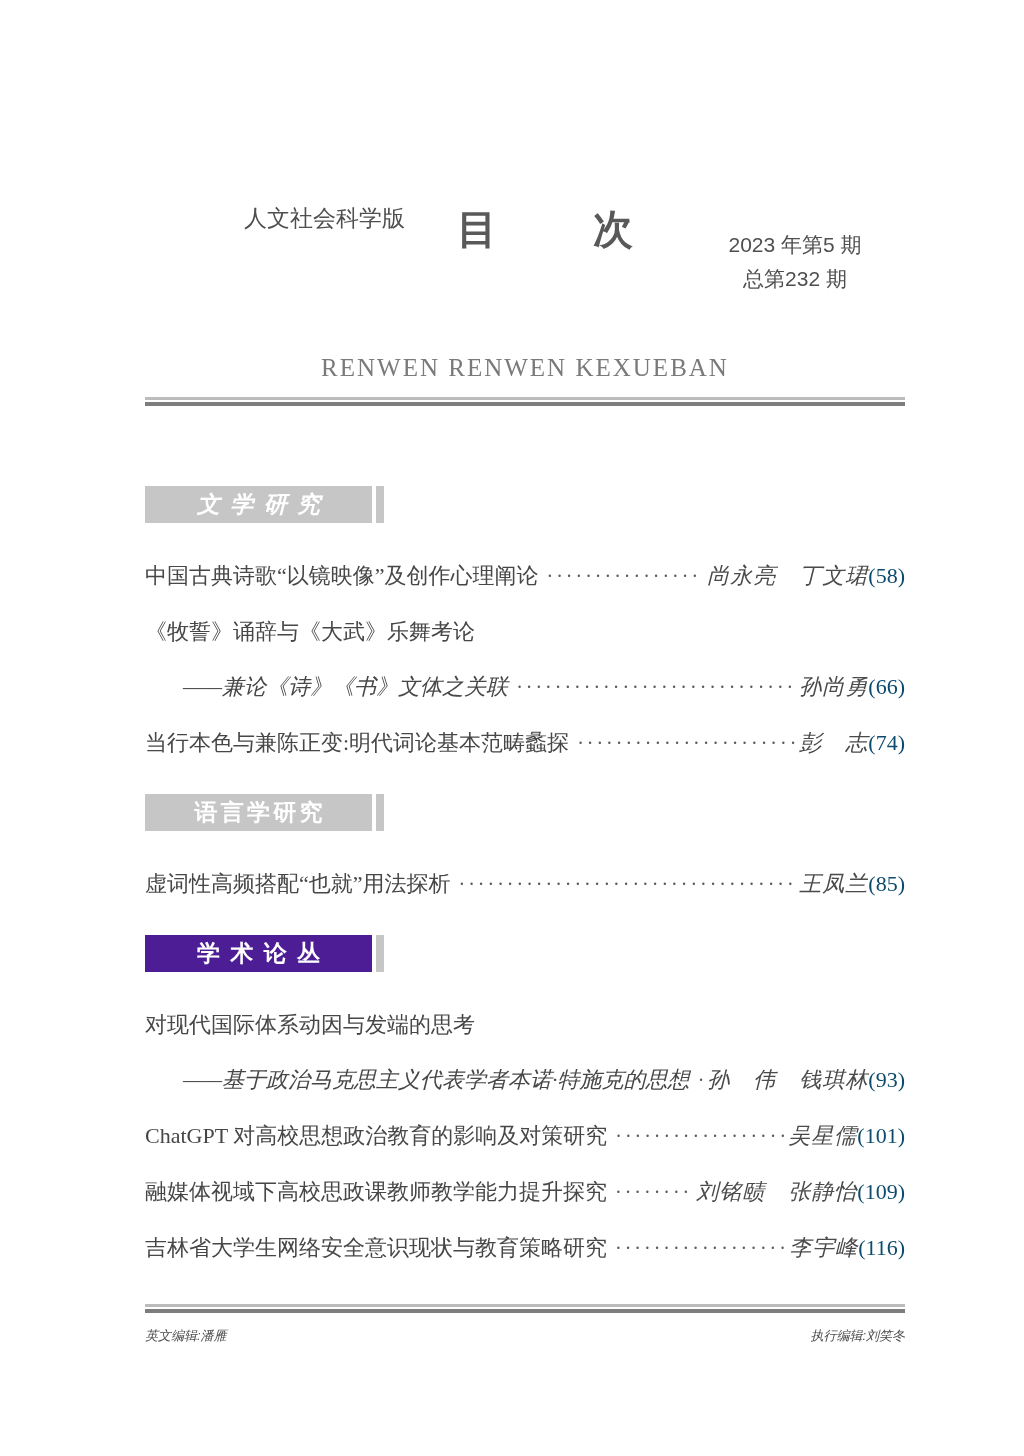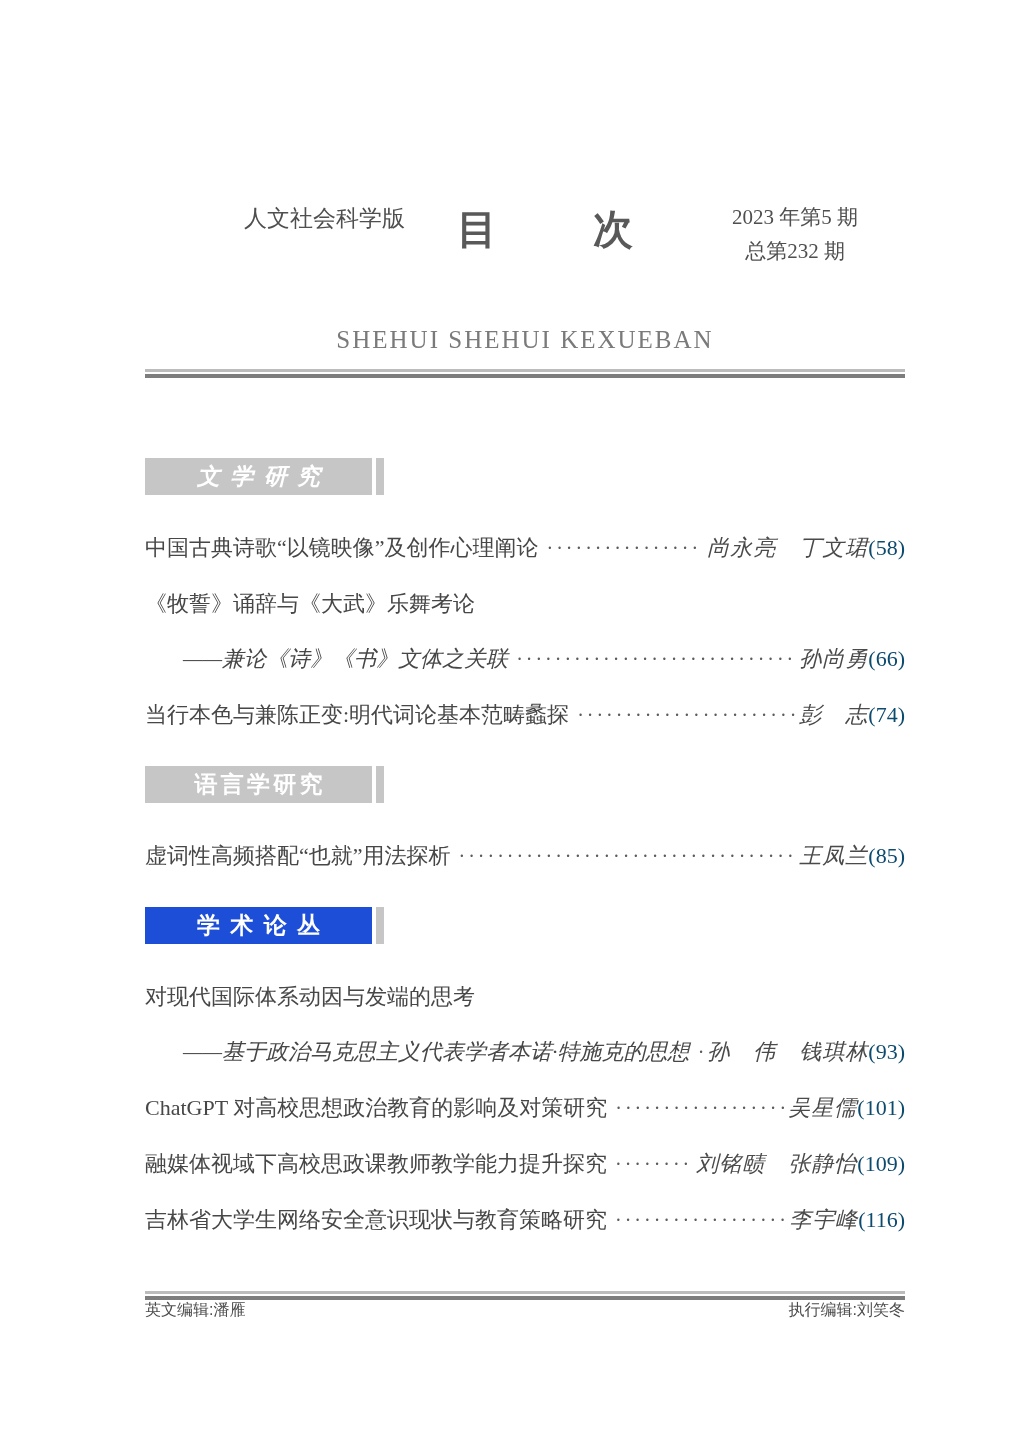--- a/index.html
+++ b/index.html
@@ -35,24 +35,25 @@
     gap: 96px;
     font-family: "Liberation Sans", "DejaVu Sans", sans-serif;
     font-size: 40px;
     font-weight: bold;
     color: #595959;
     margin-top: 2px;
   }
   .issue {
     width: 220px;
     text-align: center;
-    font-family: Liberation Serif, serif;
+    font-family: Liberation Sans, sans-serif;
     font-size: 21px;
     line-height: 34px;
     color: #4f4f4f;
+    margin-top: 28px;
   }
 
   .pinyin {
     margin-top: 58px;
     text-align: center;
     font-size: 25px;
     letter-spacing: 2px;
     color: #7a7a7a;
   }
 
@@ -99,24 +100,25 @@
     align-self: center;
   }
   .authors { white-space: nowrap; font-style: italic; color: #4a4a4a; letter-spacing: 1px; }
   .pageno { white-space: nowrap; color: #0c4a6e; }
 
   
   .footer { margin-top: auto; }
   .footer-row {
     display: flex;
     justify-content: space-between;
-    margin-top: 0;
-    font-family: "Liberation Sans", "DejaVu Sans", sans-serif;
-    font-size: 16px;
+    margin-top: 14px;
+    font-family: "Liberation Sans", "DejaVu Sans", sans-serif;
+    font-size: 13px;
     color: #4c4c4c;
+    font-style: italic;
   }
 </style>
 </head>
 <body>
 
 <div class="page">
 
   <div class="masthead">
     <div class="edition">
       <div>人文社会科学版</div>
@@ -124,21 +126,21 @@
     <div class="journal-title">
         <span>目</span>
         <span>次</span>
       </div>
     <div class="issue">
       <div>2023 年第5 期</div>
       <div>总第232 期</div>
     </div>
   </div>
 
-  <div class="pinyin">SHEHUI SHEHUI KEXUEBAN</div>
+  <div class="pinyin">RENWEN RENWEN KEXUEBAN</div>
 
   <div class="rule">
     <div class="thin"></div>
     <div class="thick"></div>
   </div>
 
   <div class="toc">
       <div class="section">
         <div class="section-bar">
           <div class="bar-main" style="background: rgb(198, 198, 198); font-style: italic;">文学研究</div>
@@ -181,21 +183,21 @@
           <div class="toc-line">
             <span class="title-text">虚词性高频搭配“也就”用法探析</span>
             <span class="leader">································································································································································</span>
             <span class="authors">王凤兰</span>
             <span class="pageno">(85)</span>
           </div>
         </div>
       </div>
       <div class="section">
         <div class="section-bar">
-          <div class="bar-main" style="background: #1d4ed8;">学术论丛</div>
+          <div class="bar-main" style="background: #4c1d95;">学术论丛</div>
           <div class="bar-side" style="background: rgb(198, 198, 198);"></div>
         </div>
         <div class="toc-item">
           <div class="toc-line">
             <span class="title-text">对现代国际体系动因与发端的思考</span>
           </div>
           <div class="toc-line sub sub-indent">
             <span class="title-text">——基于政治马克思主义代表学者本诺·特施克的思想</span>
             <span class="leader">································································································································································</span>
             <span class="authors">孙　伟　钱琪林</span>

